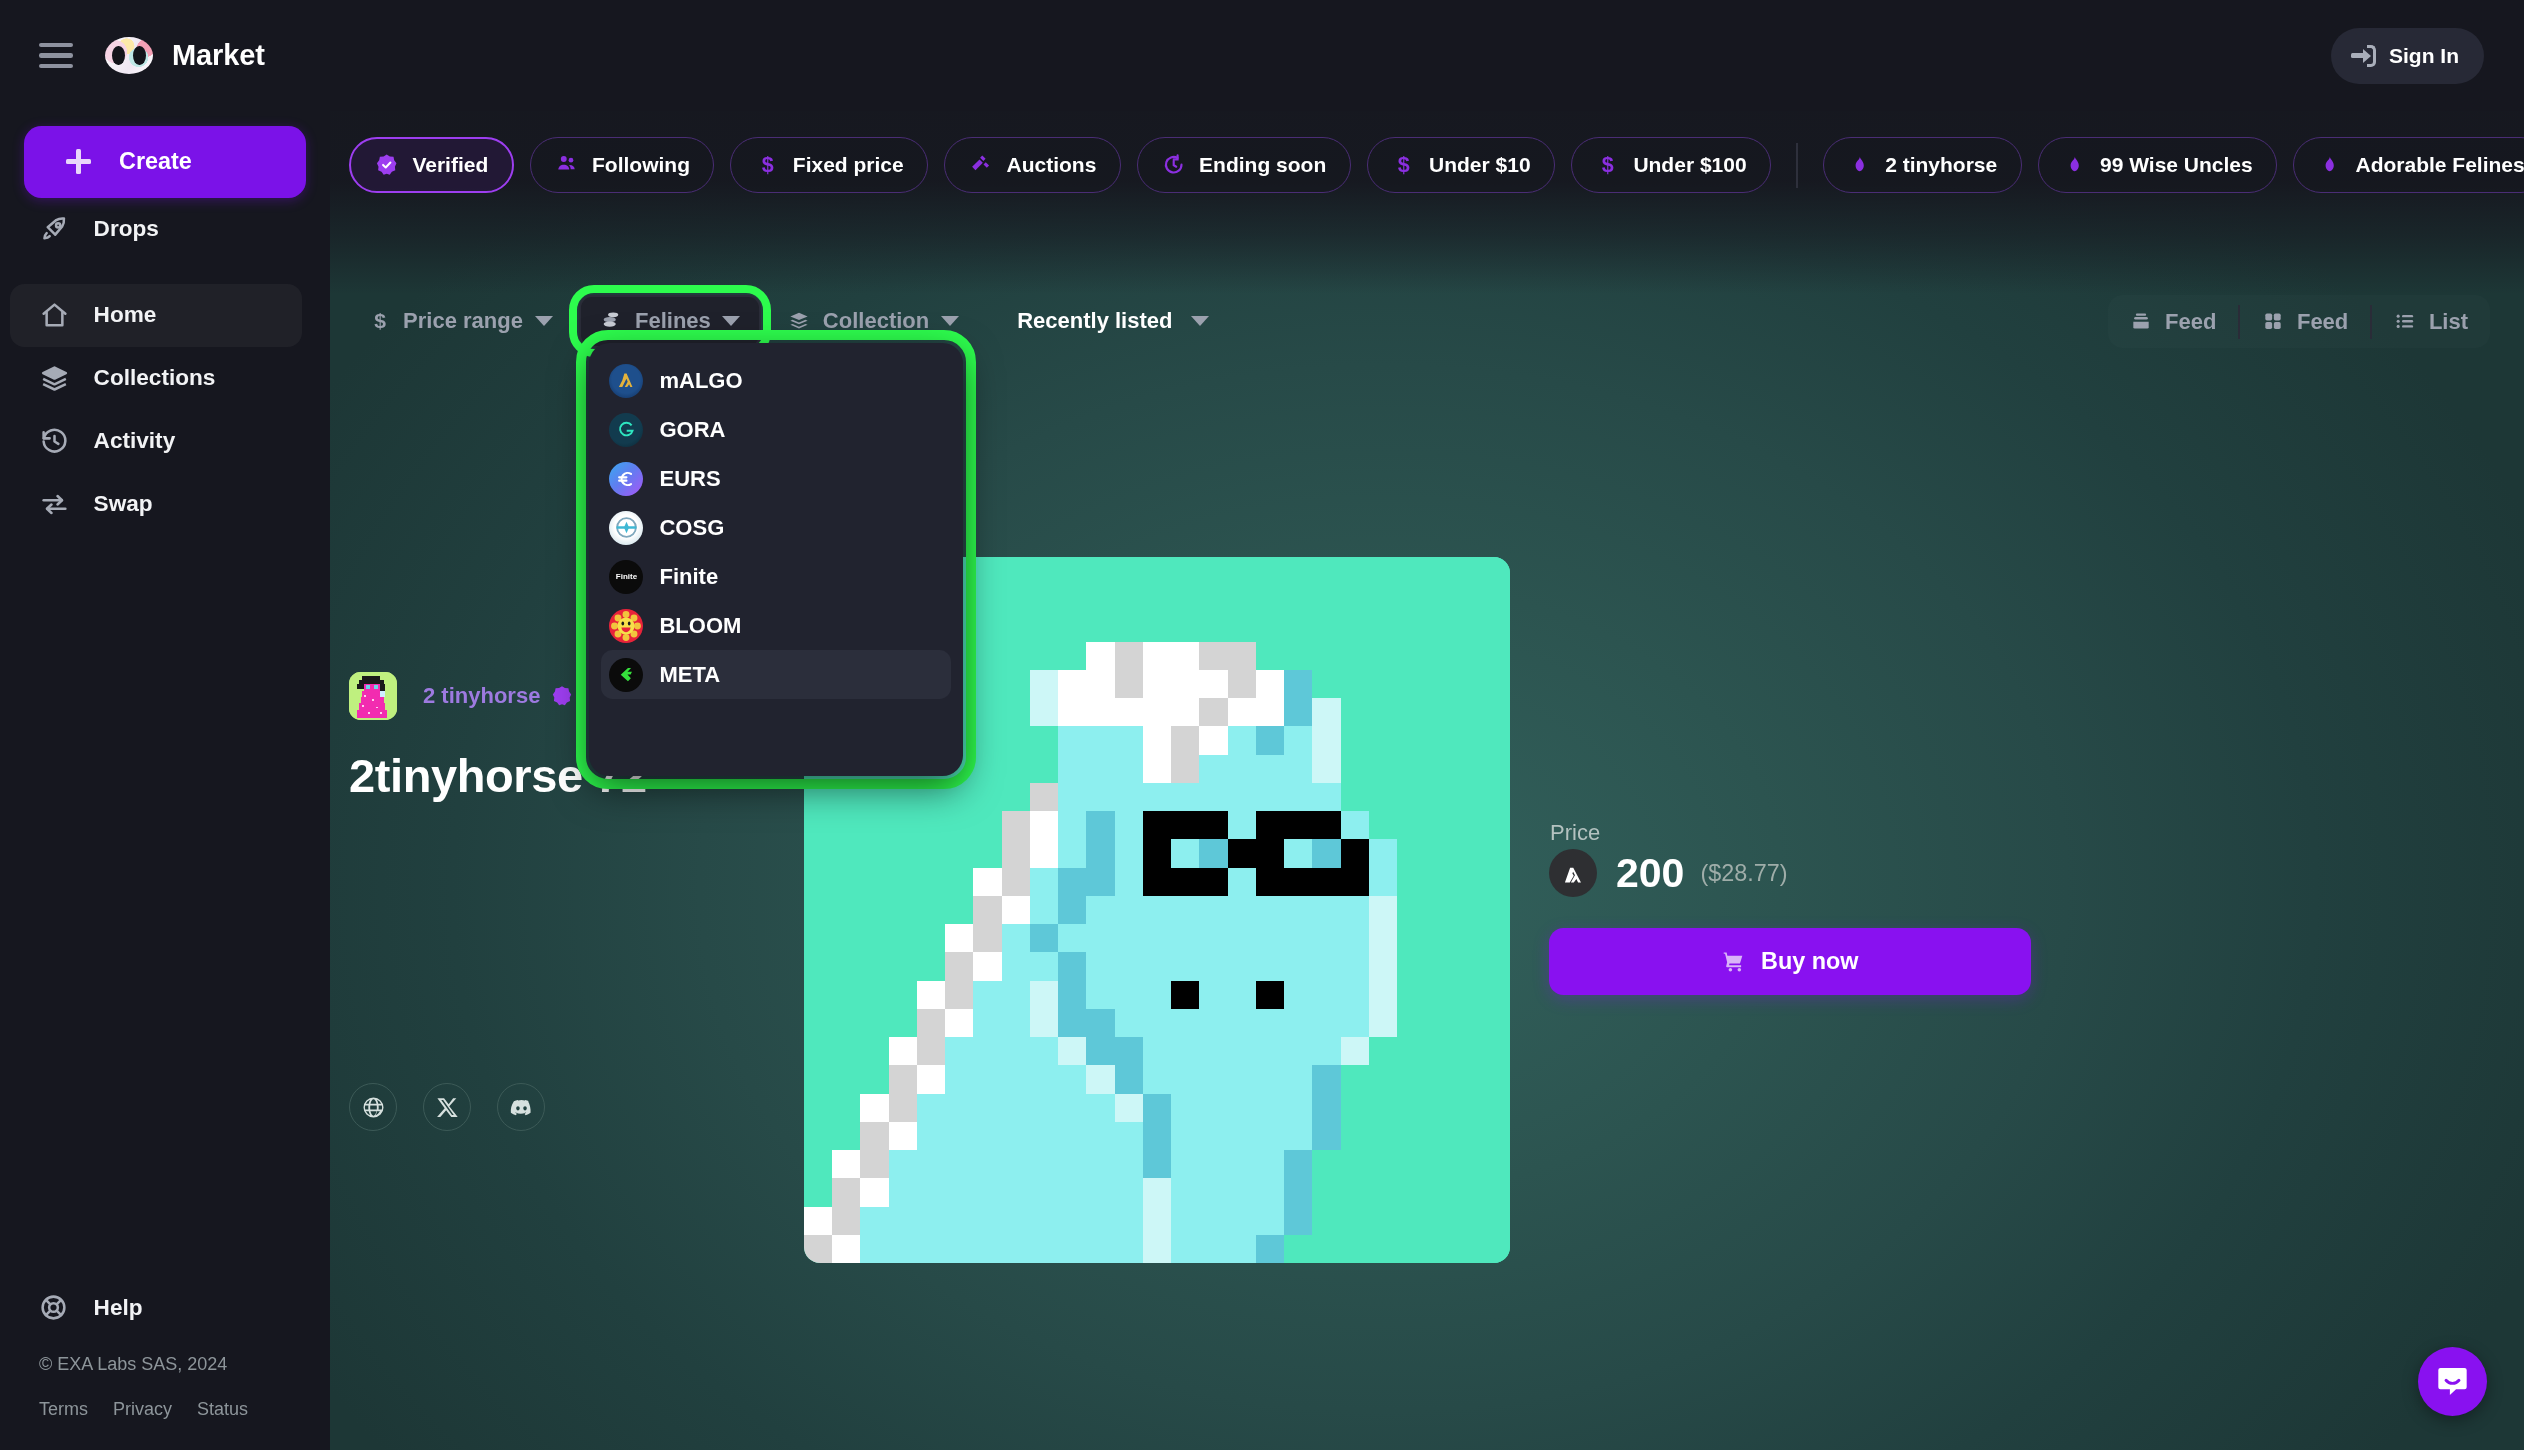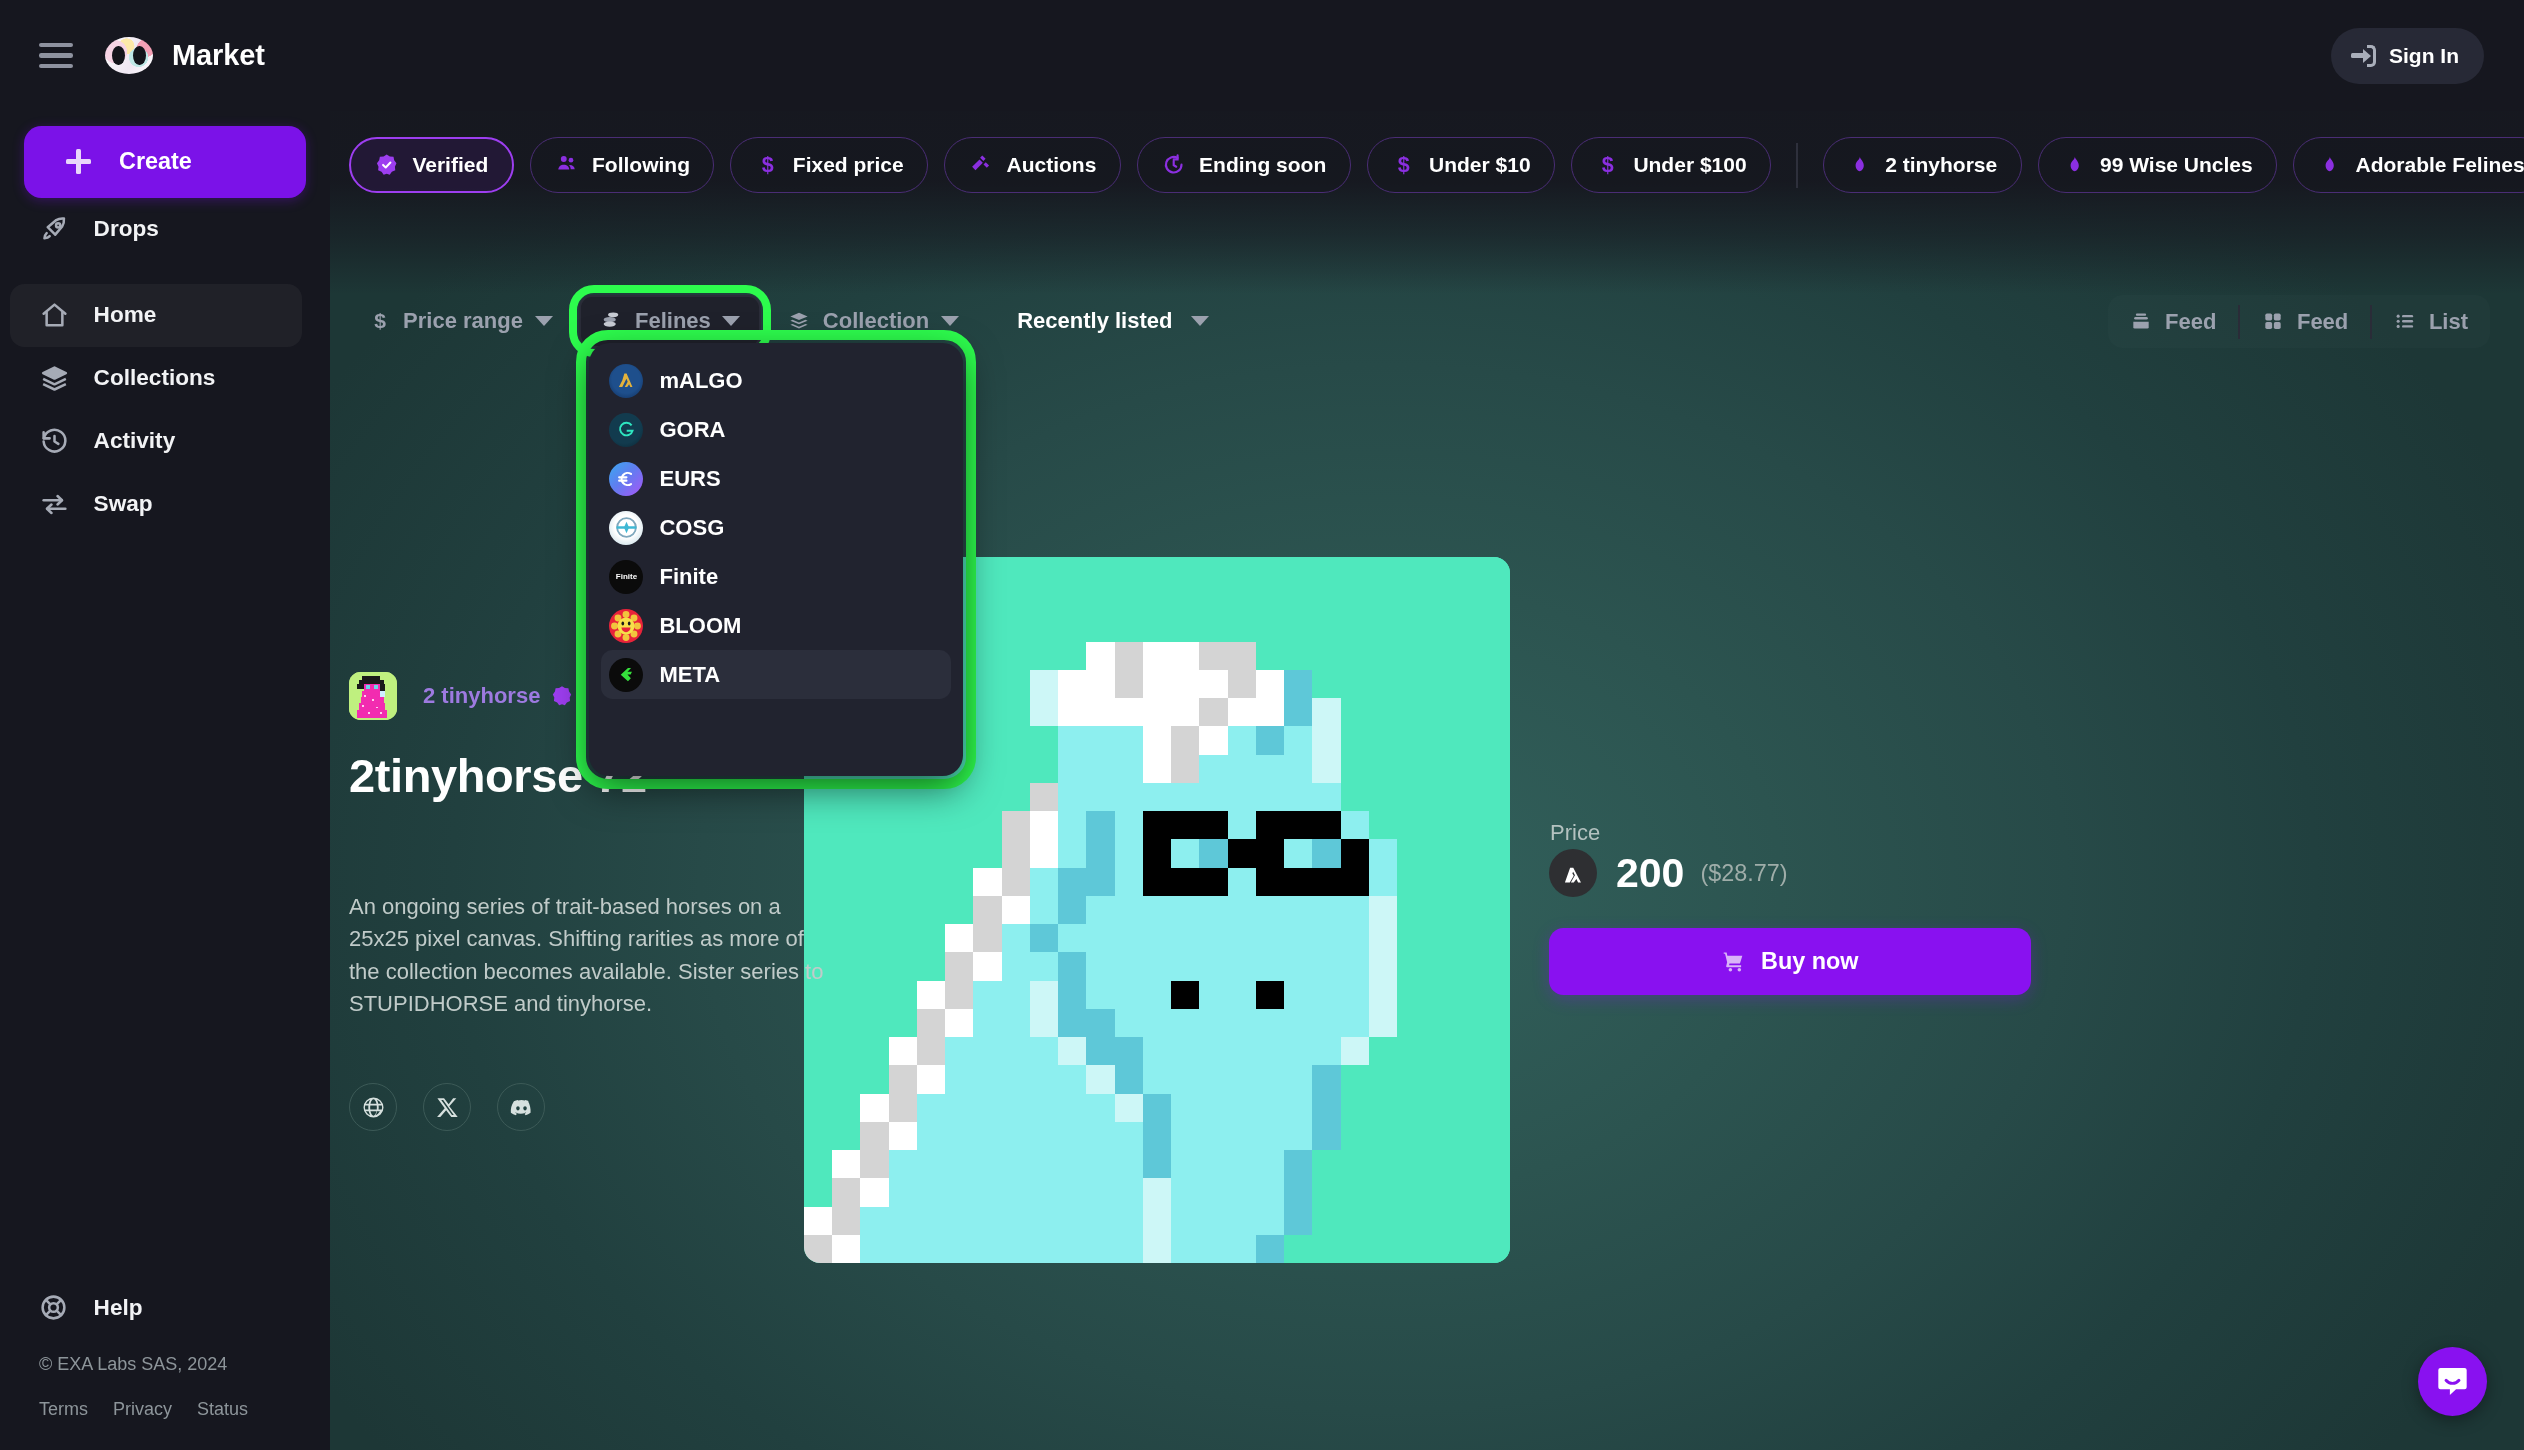--- a/index.html
+++ b/index.html
@@ -1312,21 +1312,20 @@
     </div>
     <div id="collection-name">2 tinyhorse</div>
     <div id="collection-verify">
       <svg viewBox="0 0 24 24" width="22" height="23.4">
           <path d="M12 1.6 15.2 3.6 19 3.8l.7 3.7L22 10.6l-1.6 3.4.4 3.8-3.5 1.5-2.2 3.1L12 21.2l-3.1 1.2-2.2-3.1-3.5-1.5.4-3.8L2 10.6l2.3-3.1L5 3.8l3.8-.2z" fill="#9d3ef0"></path>
         </svg>
     </div>
   </div>
 
   <div id="item-title">2tinyhorse 72</div>
-  <div id="item-desc">An ongoing series of trait-based horses on a 25x25 pixel canvas. Shifting rarities as more of the collection becomes available. Sister series to STUPIDHORSE and tinyhorse.</div>
 
   <div id="socials">
     <div class="social">
       <svg viewBox="0 0 24 24" fill="#d6e0de">
           <path d="M12 2.4a9.6 9.6 0 1 0 0 19.2 9.6 9.6 0 0 0 0-19.2zm0 1.7c1.1 0 2.3 1.6 2.9 4.2H9.1c.6-2.6 1.8-4.2 2.9-4.2zM7.4 8.3H4.6A8 8 0 0 1 8.8 4.6a12 12 0 0 0-1.4 3.7zm-.3 1.8a19 19 0 0 0 0 3.8H4a8 8 0 0 1 0-3.8zm1.8 0h6.2a17 17 0 0 1 0 3.8H8.9a17 17 0 0 1 0-3.8zm8 0H20a8 8 0 0 1 0 3.8h-3.1a19 19 0 0 0 0-3.8zm-.3-1.8a12 12 0 0 0-1.4-3.7 8 8 0 0 1 4.2 3.7zM9.1 15.7h5.8c-.6 2.6-1.8 4.2-2.9 4.2s-2.3-1.6-2.9-4.2zm-1.7 0a12 12 0 0 0 1.4 3.7 8 8 0 0 1-4.2-3.7zm8 0h2.8a8 8 0 0 1-4.2 3.7 12 12 0 0 0 1.4-3.7z"></path>
         </svg>
     </div>
     <div class="social">
       <svg viewBox="0 0 24 24" fill="#d6e0de">
           <path d="M17.4 3h3.1l-6.8 7.8L21.8 21h-6.2l-4.9-6.4L5.1 21H2l7.3-8.3L2.3 3h6.4l4.4 5.8zM16.3 19.1h1.7L7.8 4.8H6z"></path>

